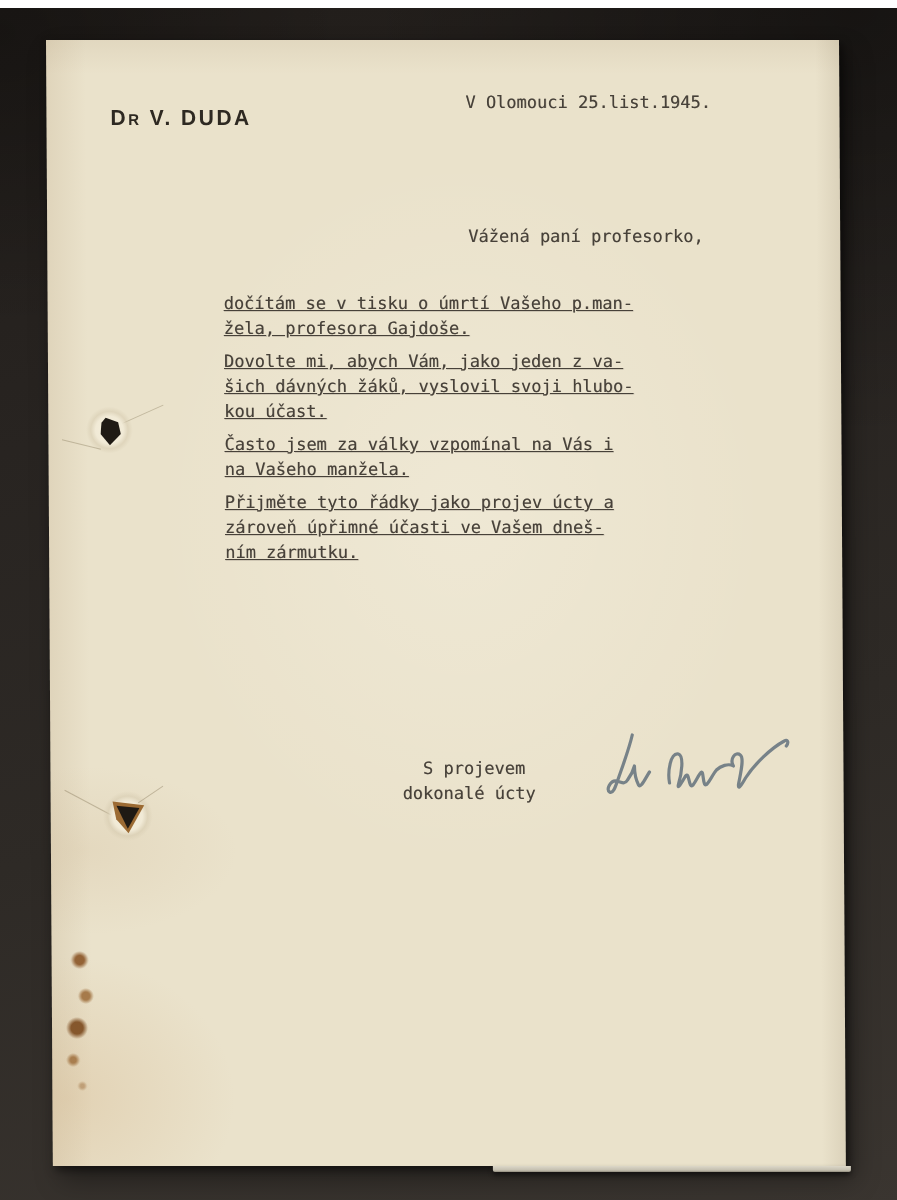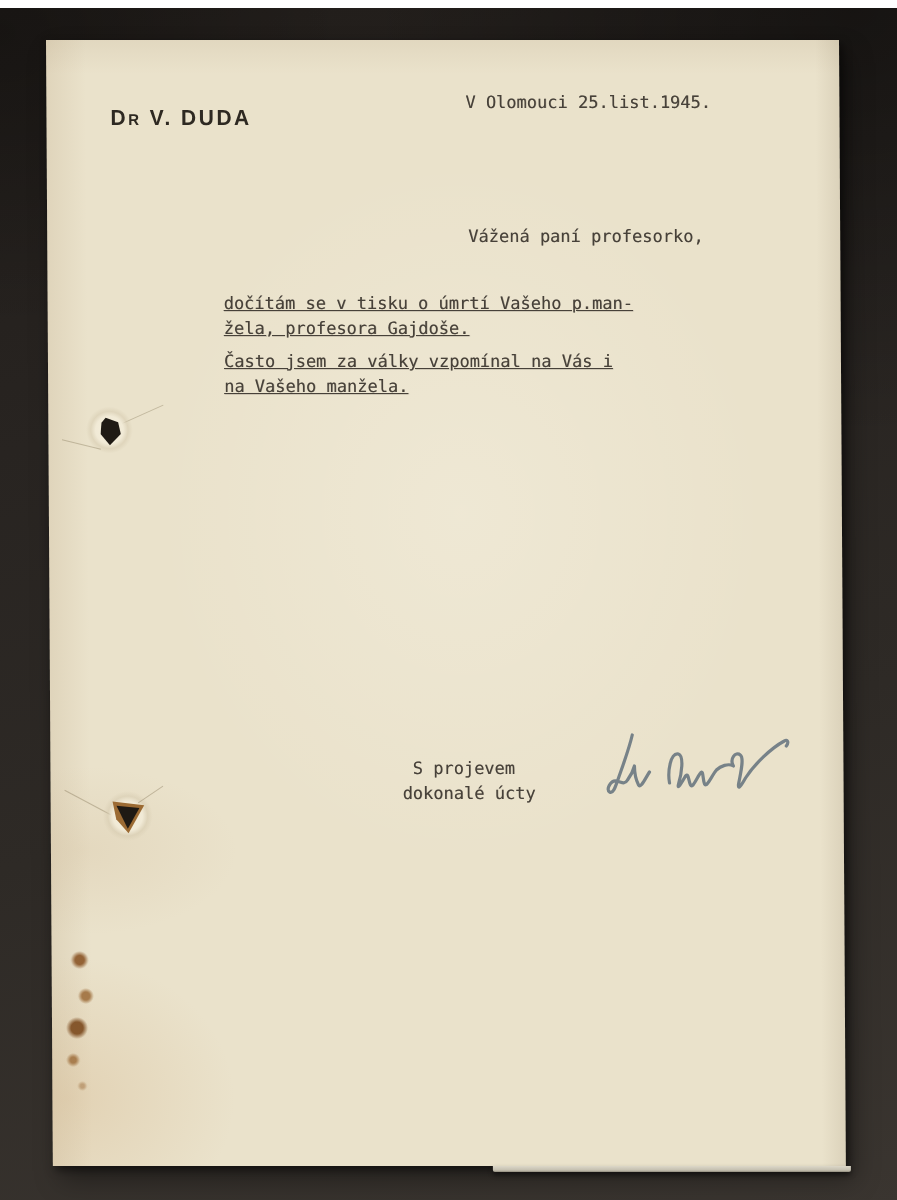--- a/index.html
+++ b/index.html
@@ -60,21 +60,21 @@
     font-size: 17px; line-height: 25px;
     color: #474139;
     text-shadow: 0.4px 0.4px 0.5px rgba(71,65,57,0.45);
     white-space: pre;
     margin: 0;
   }
   .dateline   { position: absolute; left: 419px; top: 50px; }
   .salutation { position: absolute; left: 421px; top: 184px; text-align: center; }
   .body-block { position: absolute; left: 176px; top: 251px; }
   .body-block p { margin: 0 0 8px 0; text-decoration: underline; }
-  .closing    { position: absolute; left: 352px; top: 716px; }
+  .closing    { position: absolute; left: 352px; top: 716px; text-align: center; }
   .signature  { position: absolute; left: 538px; top: 688px; width: 215px; height: 120px; }
   
   .hole { position: absolute; }
   .hole .tear {
     position: absolute; left: 0; top: 0; width: 100%; height: 100%;
     background:
       radial-gradient(closest-side at 50% 50%, #f5efdd 0%, #f1ead6 46%, rgba(214,203,176,0.55) 62%, rgba(214,203,176,0) 78%);
     border-radius: 46% 54% 52% 48% / 50% 46% 54% 50%;
   }
   .hole .dark  { position: absolute; background: #1f1a14; }
@@ -128,22 +128,28 @@
 
     <div class="letterhead"><span>D</span><span class="smallcap">R</span><span> V. DUDA</span></div>
 
     <div class="tw dateline">V Olomouci 25.list.1945.</div>
 
     <div class="tw salutation">Vážená paní profesorko,</div>
 
     <div class="body-block">
       <p class="tw">dočítám se v tisku o úmrtí Vašeho p.man-
 žela, profesora Gajdoše.</p>
+      <p class="tw">Dovolte mi, abych Vám, jako jeden z va-
+šich dávných žáků, vyslovil svoji hlubo-
+kou účast.</p>
       <p class="tw">Často jsem za války vzpomínal na Vás i
 na Vašeho manžela.</p>
+      <p class="tw">Přijměte tyto řádky jako projev úcty a
+zároveň úpřimné účasti ve Vašem dneš-
+ním zármutku.</p>
     </div>
 
     <div class="tw closing"> S projevem
 dokonalé úcty</div>
 
     <svg class="signature" viewBox="0 0 215 120" xmlns="http://www.w3.org/2000/svg" aria-hidden="true">
       <g fill="none" stroke="#6d7a83" stroke-width="3.2" stroke-linecap="round" stroke-linejoin="round" opacity="0.92">
         <path d="M44,7 C41,20 35,36 30,50 C27,58 25,66 21,64 C17,62 22,52 28,53 C33,54 36,57 39,52 C42,48 45,42 46,38 C46,44 48,53 50,57 C52,61 57,50 61,44"></path>
         <path d="M81,55 C79,44 82,24 90,26 C96,28 93,46 90,56 C88,63 93,55 97,48 C100,44 100,53 102,57 C104,61 108,50 112,45 C115,41 114,51 116,56 C118,60 123,48 128,42 C132,38 140,35 145,38 C141,31 147,23 152,27 C156,30 152,46 150,56 C149,63 153,57 157,50 C166,36 183,20 196,13 C199,11 201,14 198,18"></path>
       </g>

